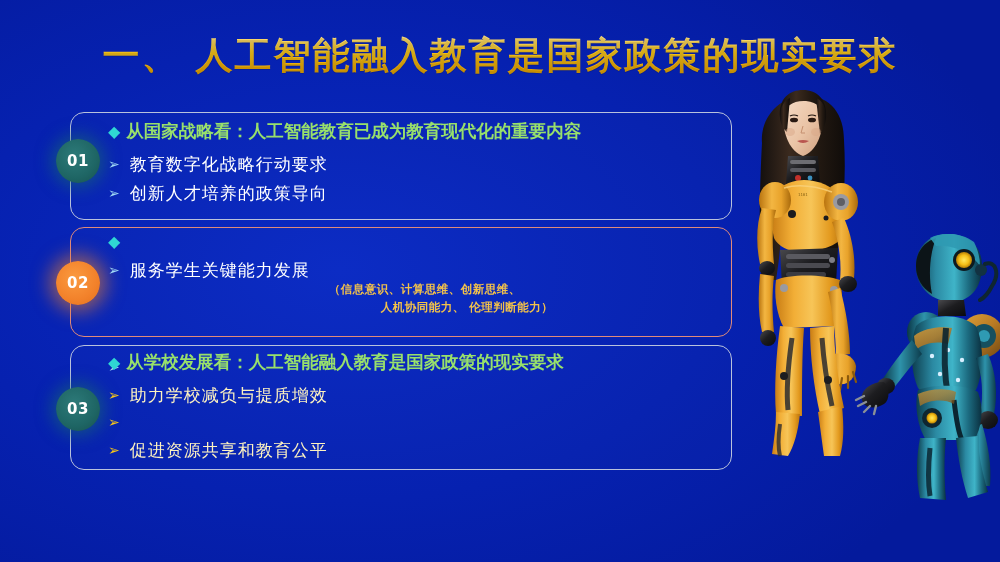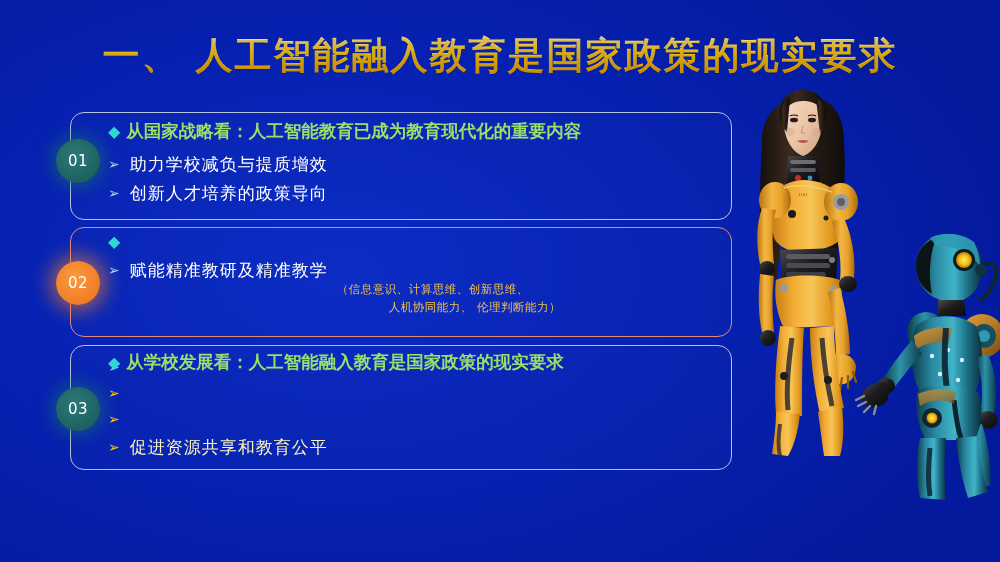--- a/index.html
+++ b/index.html
@@ -60,21 +60,21 @@
   .numcircle {
     position: absolute;
     left: 56px;
     width: 44px;
     height: 44px;
     border-radius: 50%;
     display: flex;
     align-items: center;
     justify-content: center;
     font-size: 15px;
-    font-weight: normal;
+    font-weight: bold;
     color: #ffffff;
     font-family: "DejaVu Sans", "Liberation Sans", sans-serif;
     letter-spacing: 0.5px;
   }
   .numcircle.c1 {
     top: 139px;
     background: radial-gradient(circle at 42% 38%, #2d7a79 0%, #1e6564 60%, #17514f 100%);
     box-shadow: 0 0 16px 5px rgba(26,110,110,0.55);
   }
   .numcircle.c2 {
@@ -132,23 +132,24 @@
     top: -1px;
   }
   .subitem.white { color: #ffffff; }
   .subitem.white .arrow { color: #9fd8f5; }
   .subitem.cream { color: #fdf2c0; }
   .subitem.cream .arrow { color: #f5c518; }
 
   .paren {
     color: #f3c24a;
     font-size: 11.5px;
-    font-weight: normal;
+    font-weight: bold;
     letter-spacing: 0.5px;
     line-height: 1.55;
+    margin-left: 10px;
     position: relative;
     top: -1px;
     white-space: pre-line;
   }
   .paren-line2 {
     display: block;
     margin-left: 52px;
   }
 
   
@@ -170,56 +171,57 @@
 
   <div class="box b1" style="border-color: rgb(185, 194, 220);"></div>
   <div class="numcircle c1">01</div>
   <div class="blockbody t1">
     <div class="heading">
       <span class="diamond">◆</span>
       <span>从国家战略看：人工智能教育已成为教育现代化的重要内容</span>
     </div>
     <div class="subitem white">
       <span class="arrow">➢</span>
-      <span>助力学校减负与提质增效</span>
+      <span>教育数字化战略行动要求</span>
     </div>
     <div class="subitem white">
       <span class="arrow">➢</span>
       <span>创新人才培养的政策导向</span>
     </div>
   </div>
 
   <div class="box b2" style="border-color: rgb(224, 138, 122);"></div>
   <div class="numcircle c2">02</div>
   <div class="blockbody t2">
     <div class="heading">
       <span class="diamond">◆</span>
     </div>
     <div class="subitem white">
       <span class="arrow">➢</span>
-      <span>赋能精准教研及精准教学</span>
+      <span>服务学生关键能力发展</span>
       <span class="paren">
         <span>（信息意识、计算思维、创新思维、</span>
         <span class="paren-line2">人机协同能力、 伦理判断能力）</span>
       </span>
     </div>
     <div class="subitem white" style="margin-top:26px;">
       <span class="arrow">➢</span>
     </div>
   </div>
 
   <div class="box b3" style="border-color: rgb(185, 194, 220);"></div>
   <div class="numcircle c3">03</div>
   <div class="blockbody t3">
     <div class="heading">
       <span class="diamond">◆</span>
       <span>从学校发展看：人工智能融入教育是国家政策的现实要求</span>
     </div>
     <div class="subitem cream">
       <span class="arrow">➢</span>
+      <span>助力学校减负与提质增效</span>
     </div>
     <div class="subitem cream">
       <span class="arrow">➢</span>
     </div>
     <div class="subitem cream">
       <span class="arrow">➢</span>
       <span>促进资源共享和教育公平</span>
     </div>
   </div>
 

